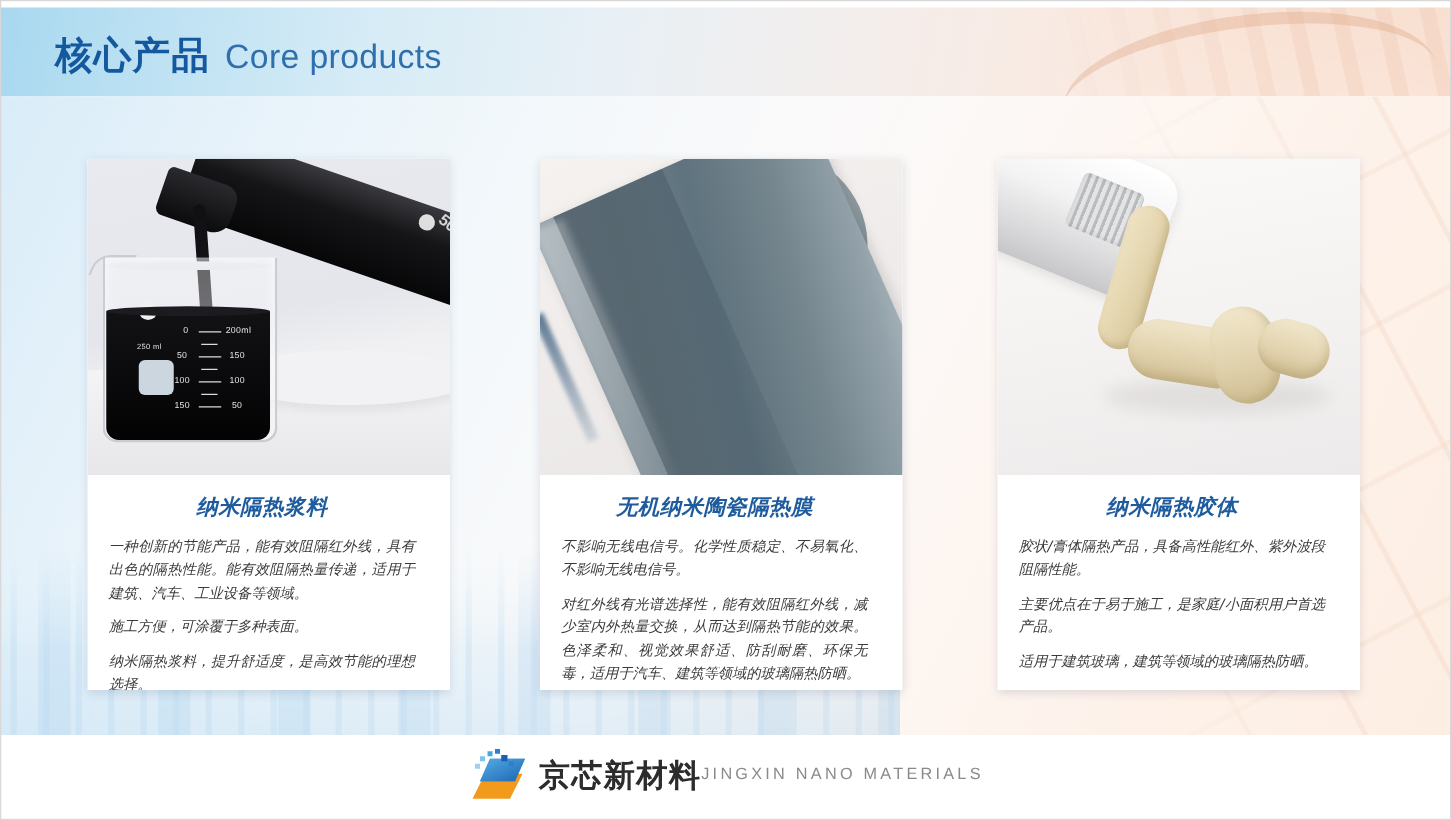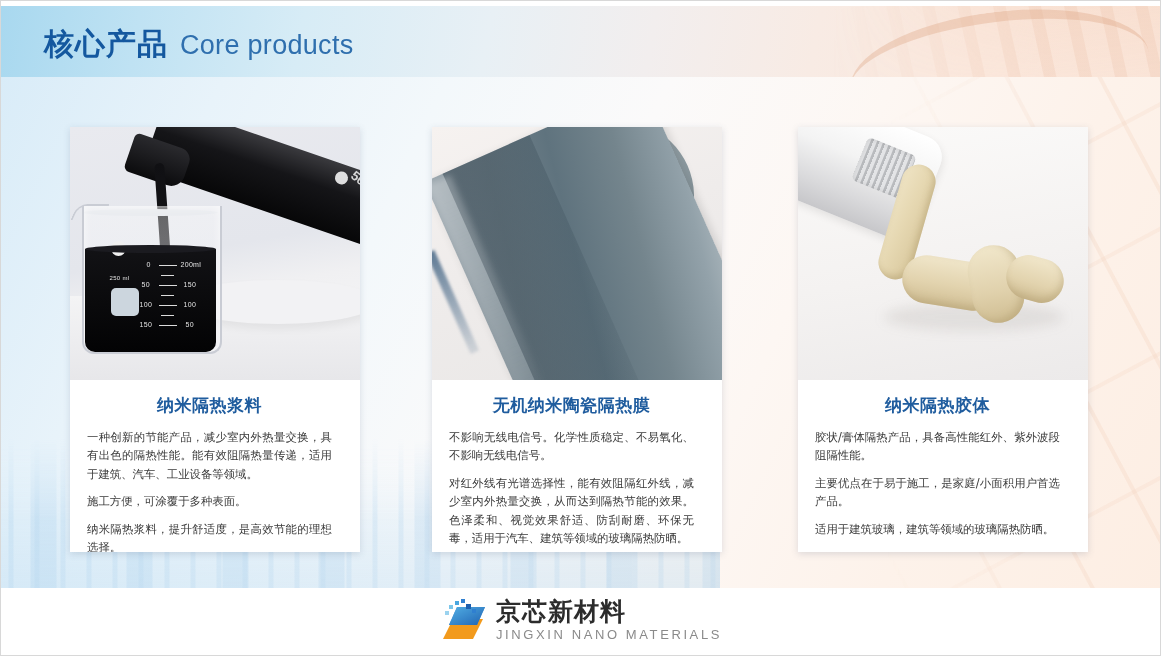--- a/index.html
+++ b/index.html
@@ -99,21 +99,21 @@
   
   .footer{
     position:absolute;left:0;top:588px;width:1161px;height:68px;
     background:#ffffff;
   }
   .logo-wrap{
     position:absolute;left:0;right:0;top:11px;
     display:flex;align-items:center;justify-content:center;gap:11px;
   }
   .logo-mark{position:relative;width:46px;height:42px;}
-  .logo-text{display:flex;flex-direction:column;line-height:1;}
+  .logo-text{display:flex;flex-direction:row;line-height:1;}
   .logo-cn{
     font-size:25px;font-weight:bold;color:#2c2c2c;letter-spacing:1px;
     font-family:"DejaVu Sans","Liberation Sans",sans-serif;
   }
   .logo-en{
     font-size:13px;color:#8a8a8a;letter-spacing:2.6px;margin-top:4px;text-align:right;
   }
 
   
   .card{
@@ -122,21 +122,21 @@
     box-shadow:0 2px 7px rgba(60,80,110,.17);
     overflow:hidden;
   }
   #card-0{left:70px;}
   #card-1{left:432px;}
   #card-2{left:798px;}
 
   .card-photo{position:relative;width:290px;height:253px;overflow:hidden;}
   #card-1 .card-photo{height:253px;}
 
-  .card-body{padding:14px 28px 0 17px;}
+  .card-body{padding:14px 28px 0 17px;font-style:italic;}
   .card-title{
     text-align:center;font-size:17px;font-weight:bold;color:#1f5c9e;
     letter-spacing:.5px;margin-bottom:11px;
     font-family:"DejaVu Sans","Liberation Sans",sans-serif;
   }
   .card-para{
     font-size:11.4px;line-height:1.62;color:#3a3a3a;margin:0 0 9px 0;
     text-align:justify;
     font-family:"DejaVu Sans","Liberation Sans",sans-serif;
   }
@@ -315,21 +315,21 @@
         <div class="tick" style="left:74px;top:36px;width:18px;"></div>
         <div class="tick" style="left:76px;top:46px;width:13px;"></div>
         <div class="tick" style="left:74px;top:56px;width:18px;"></div>
         <div class="tick" style="left:76px;top:66px;width:13px;"></div>
         <div class="tick" style="left:74px;top:76px;width:18px;"></div>
       </div>
       <div class="lsurf"></div>
     </div>
     <div class="card-body">
       <div class="card-title">纳米隔热浆料</div>
-      <p class="card-para">一种创新的节能产品，减少室内外热量交换，具有出色的隔热性能。能有效阻隔热量传递，适用于建筑、汽车、工业设备等领域。</p>
+      <p class="card-para">一种创新的节能产品，能有效阻隔红外线，具有出色的隔热性能。能有效阻隔热量传递，适用于建筑、汽车、工业设备等领域。</p>
       <p class="card-para">施工方便，可涂覆于多种表面。</p>
       <p class="card-para">纳米隔热浆料，提升舒适度，是高效节能的理想选择。</p>
     </div>
   </div>
 
   <div class="card" id="card-1">
     <div class="card-photo ph2">
       <div class="roll"></div>
       <div class="roll2"></div>
       <div class="sheet">

